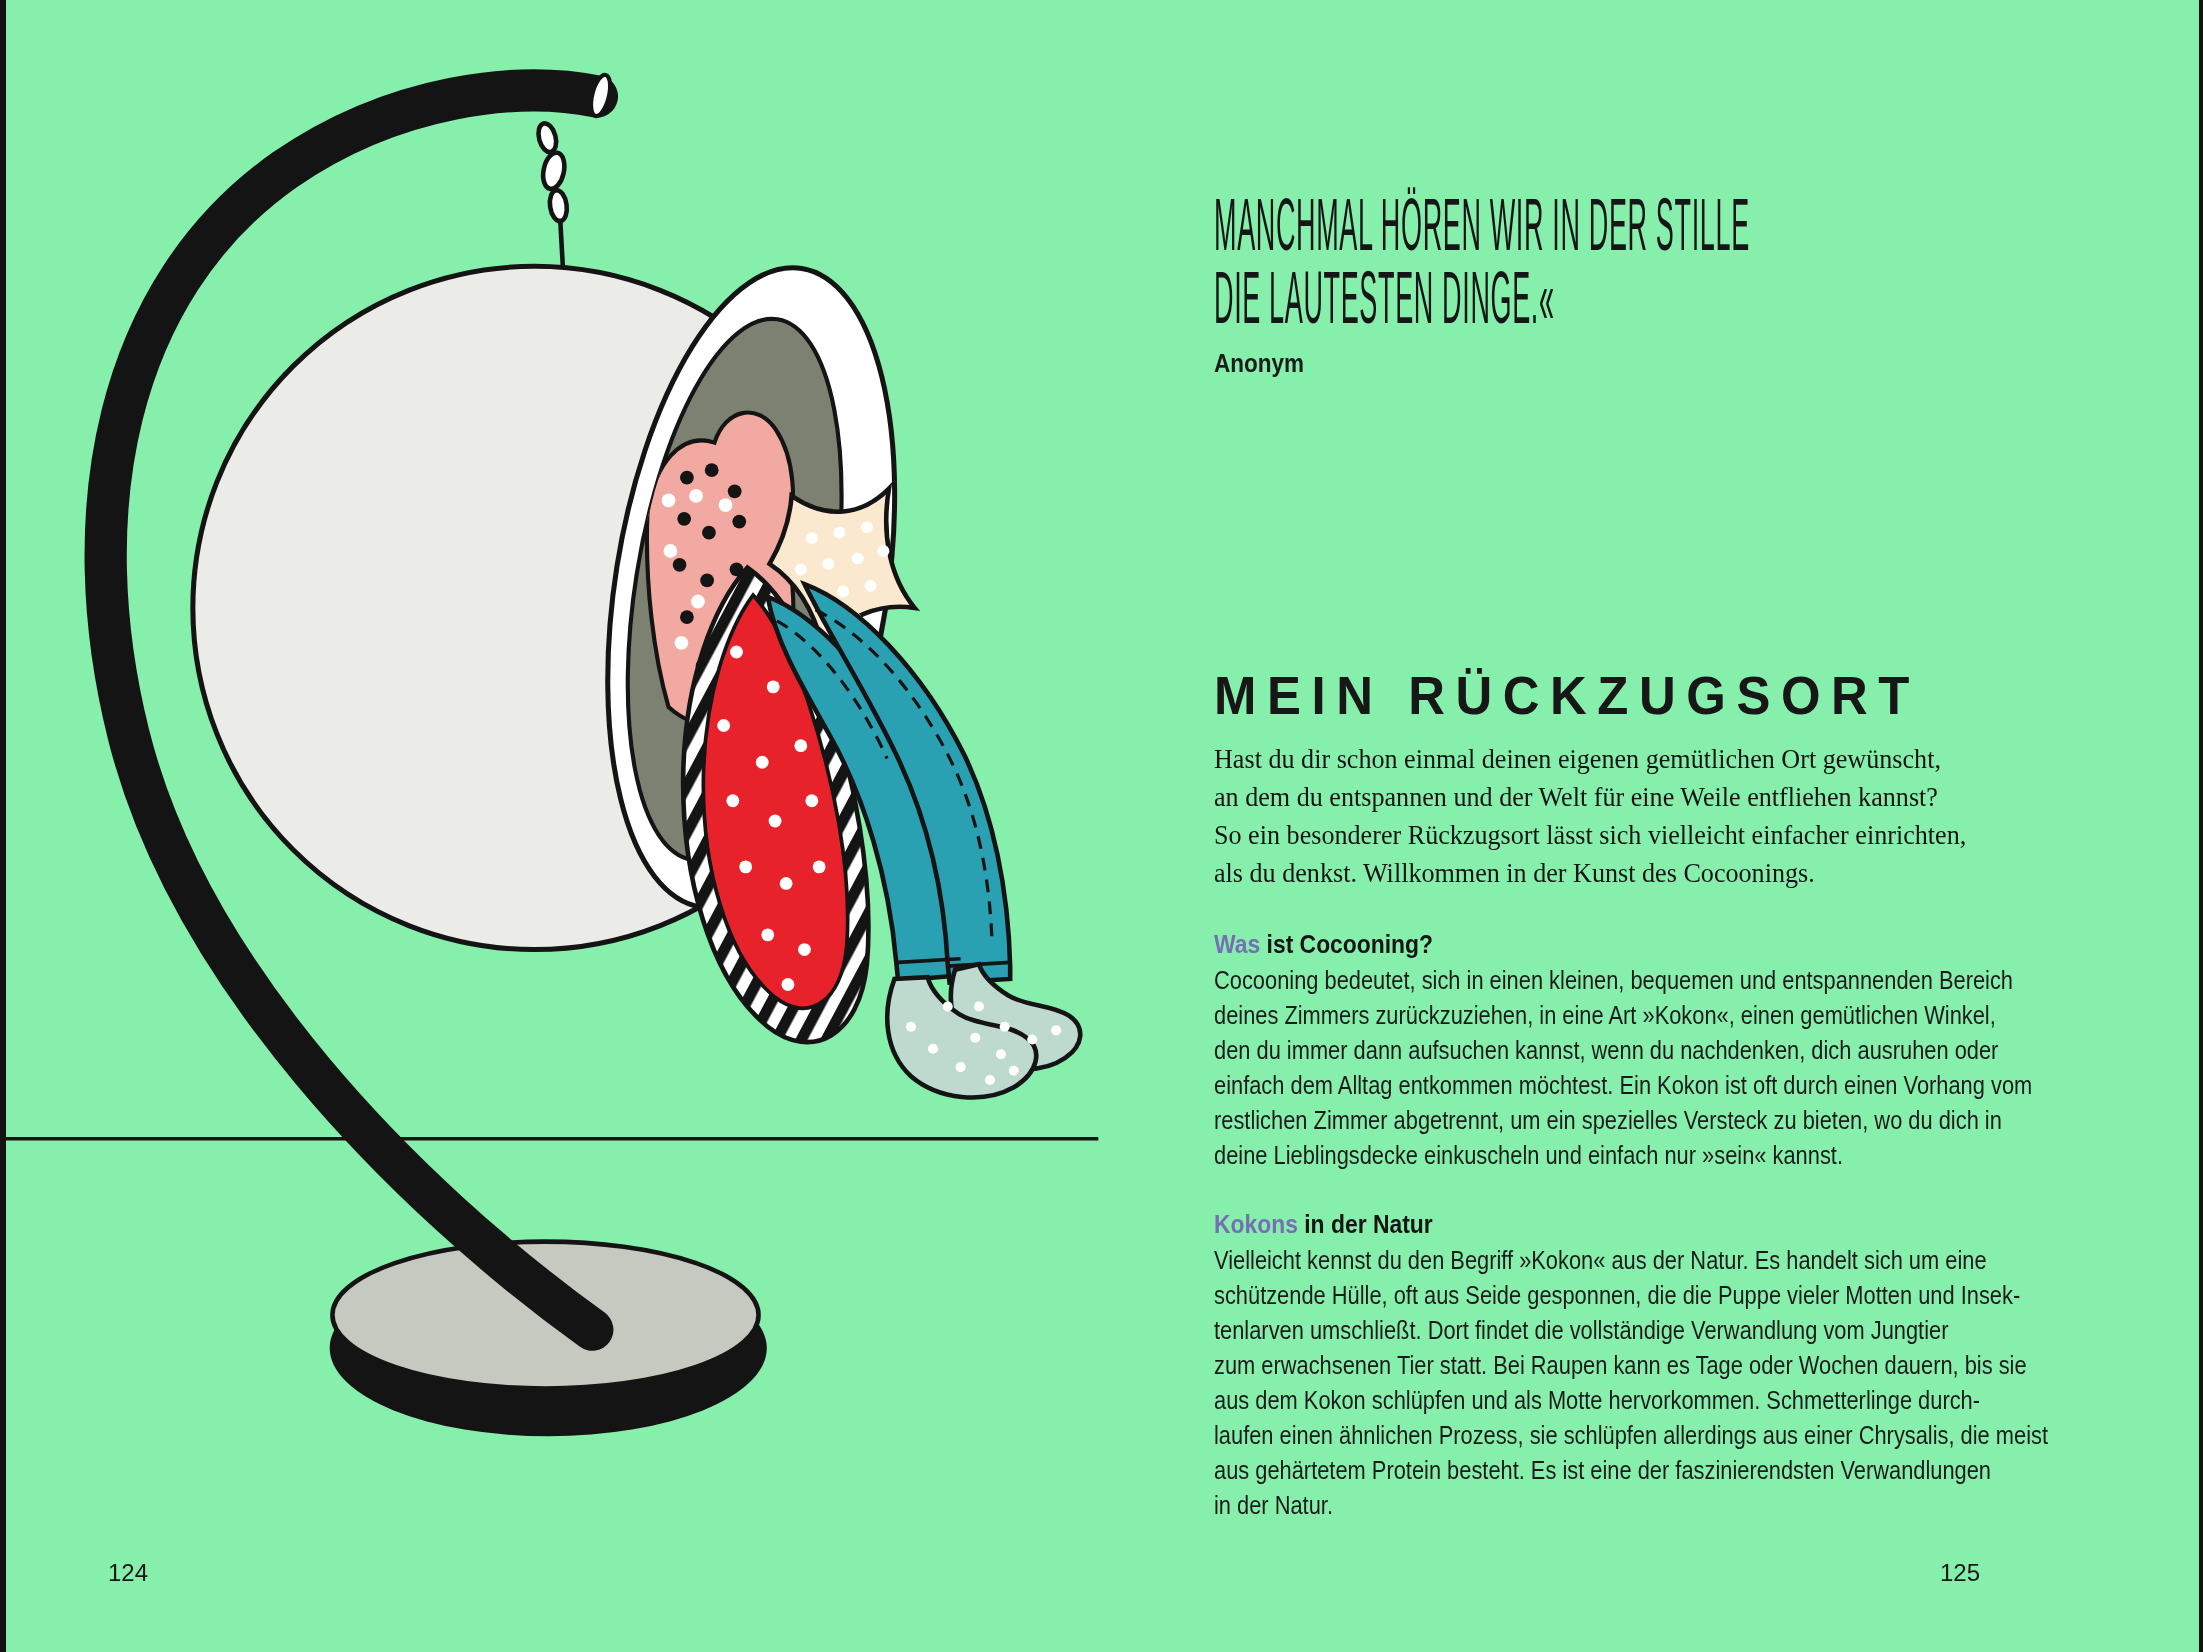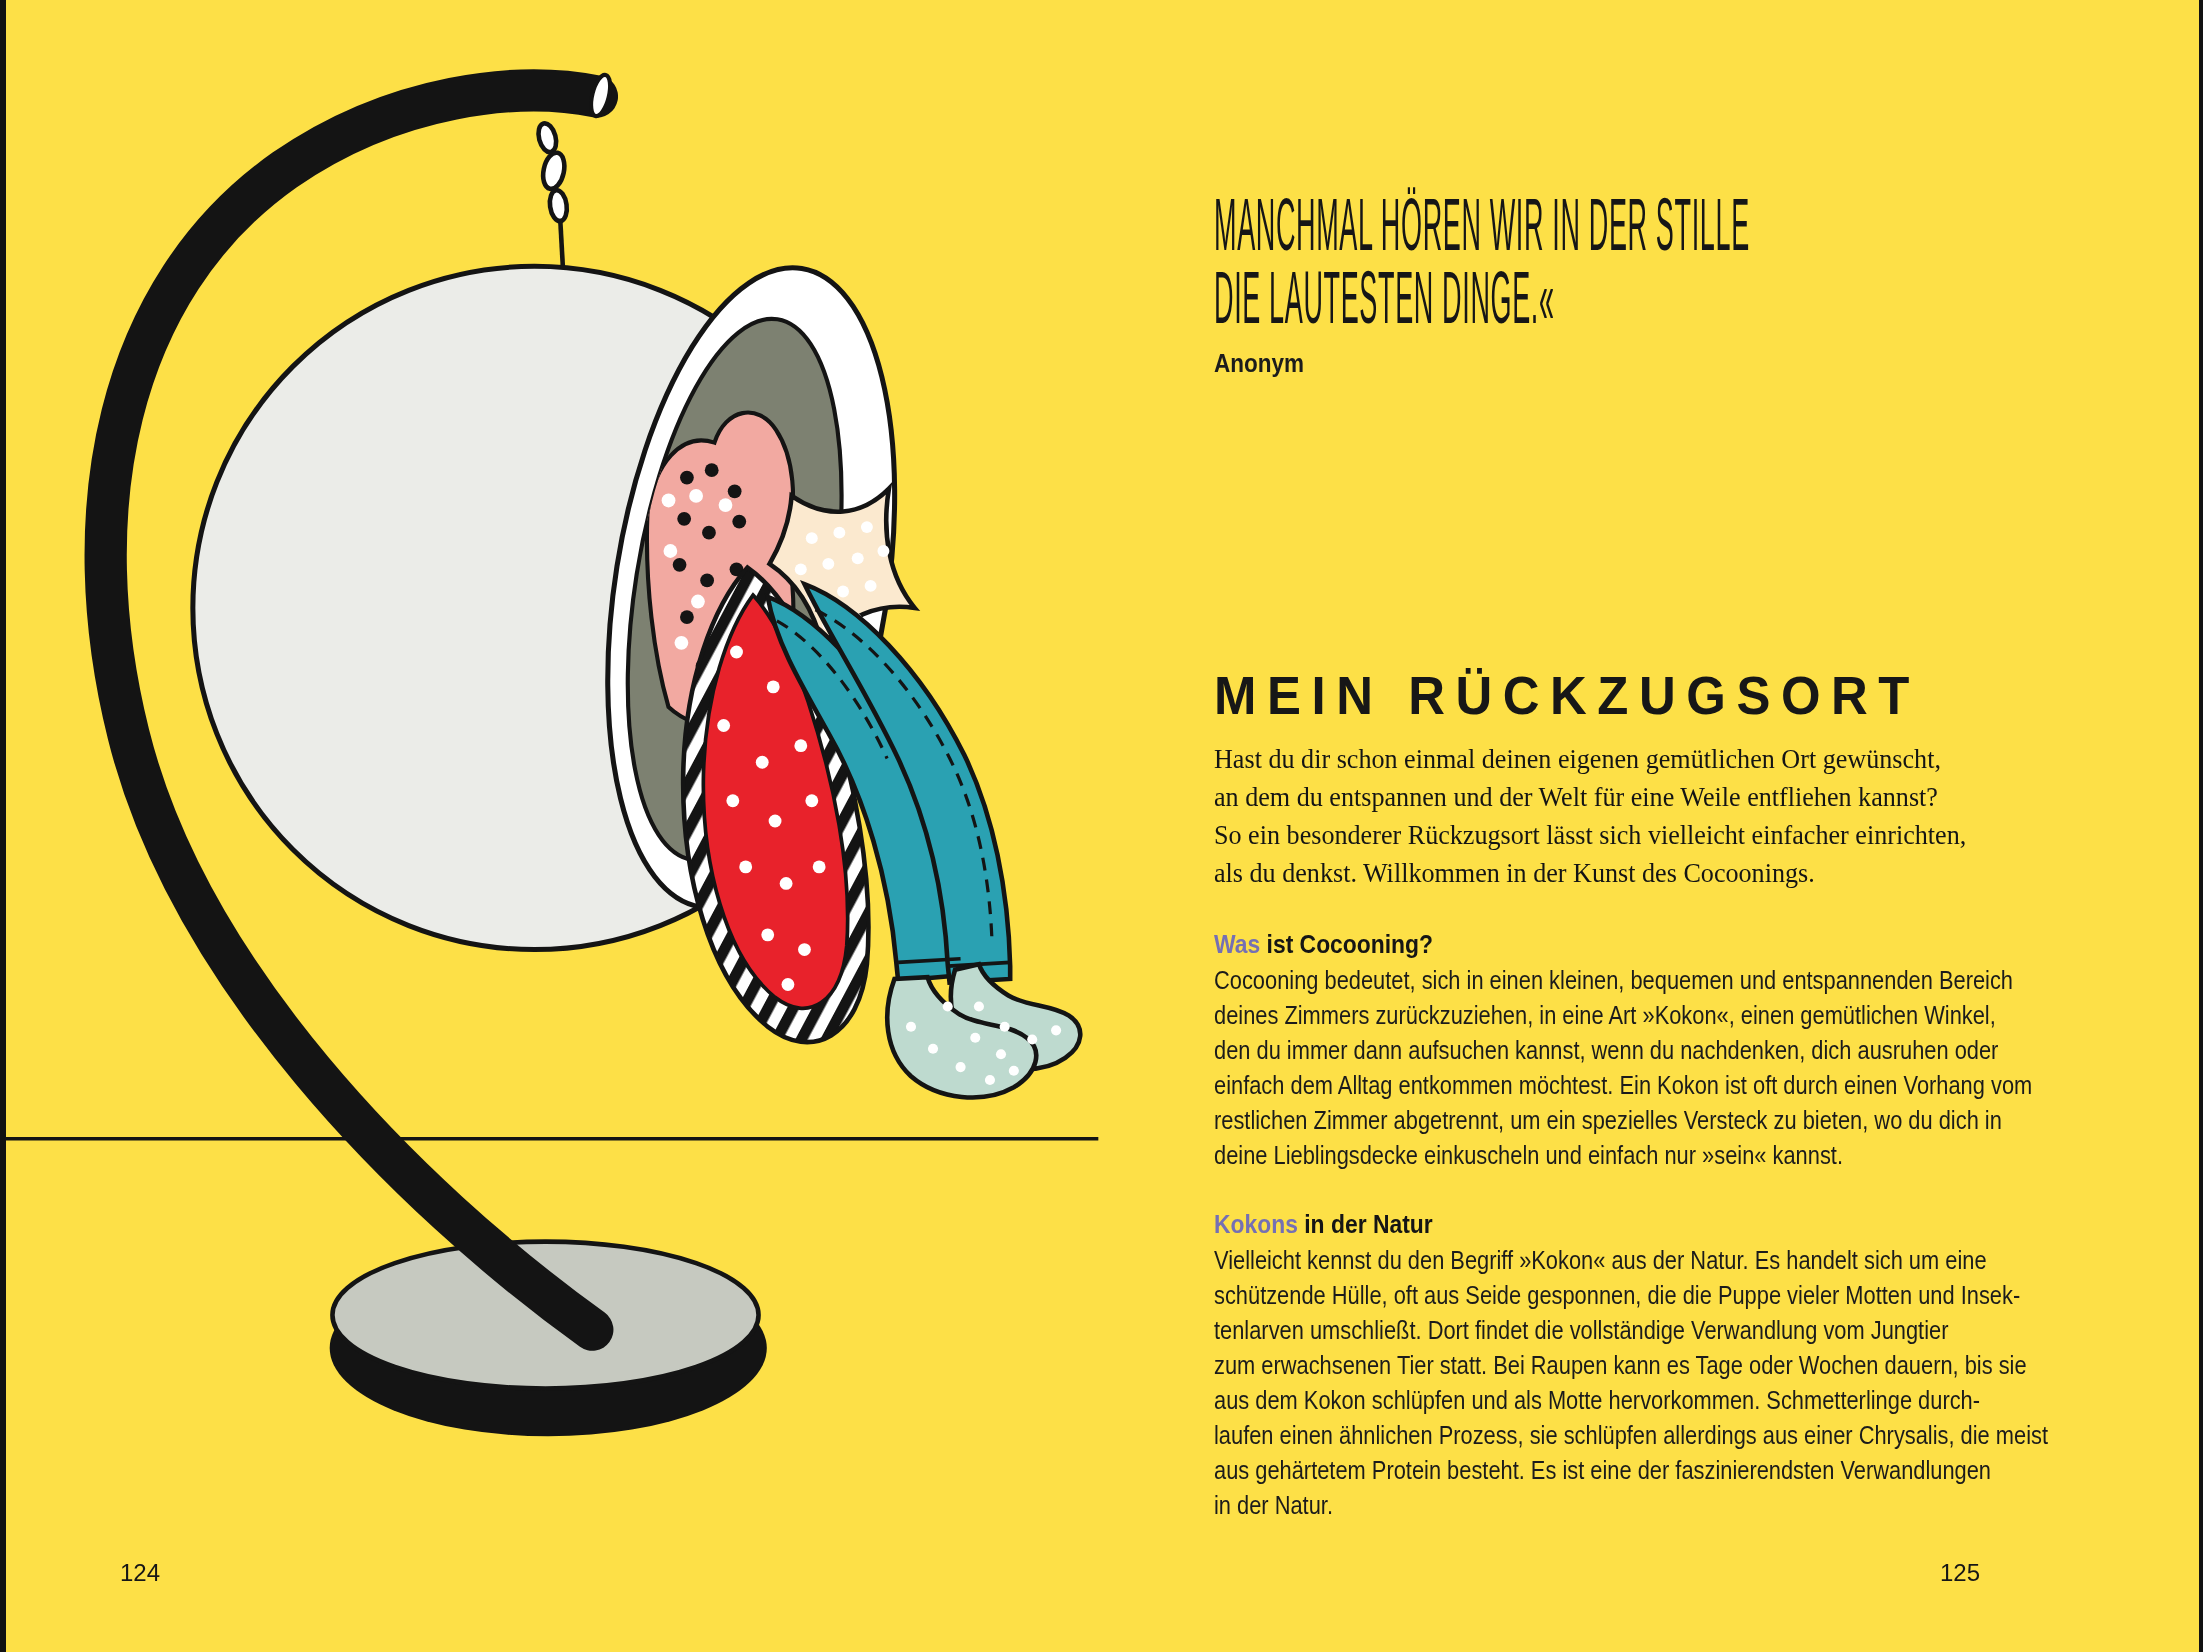--- a/index.html
+++ b/index.html
@@ -1,19 +1,19 @@
 <!DOCTYPE html>
 <html style="--accent: #7570b3;font-size:14.7px"><head>
 <meta charset="utf-8">
 <style>
   html,body{margin:0;padding:0;background:#ffffff;}
   .spread{
     position:relative;
     width:2204px;height:1653px;
-    background:#fde047;
+    background:#86efac;
     overflow:hidden;
     font-family:"Liberation Sans",sans-serif;
     color:#1c1c1c;
   }
   .page-edge{position:absolute;top:0;width:5.5px;height:1653px;background:#121212;}
   .edge-left{left:0;}
   .edge-right{right:0;}
   .illus{position:absolute;left:0;top:0;}
 
   
@@ -42,21 +42,21 @@
   .subhead .lead{color:var(--accent,#7570b3);}
   .sub1{top:929px;}
   .sub2{top:1209px;}
   .bodytext{
     font-size:26px;line-height:35px;white-space:pre-line;
     width:1084px;transform:scaleX(.84);transform-origin:0 0;color:#1b1b1b;
   }
   .para1{top:963px;}
   .para2{top:1243px;}
   .pagenum{position:absolute;top:1559px;font-size:24px;color:#161616;}
-  .pagenum-left{left:108px;margin-left:12px;}
+  .pagenum-left{left:108px;}
   .pagenum-right{left:1940px;}
 </style>
 </head>
 <body>
 
 <div class="spread">
 
   <div class="page-edge edge-left"></div>
   <div class="page-edge edge-right"></div>
 

